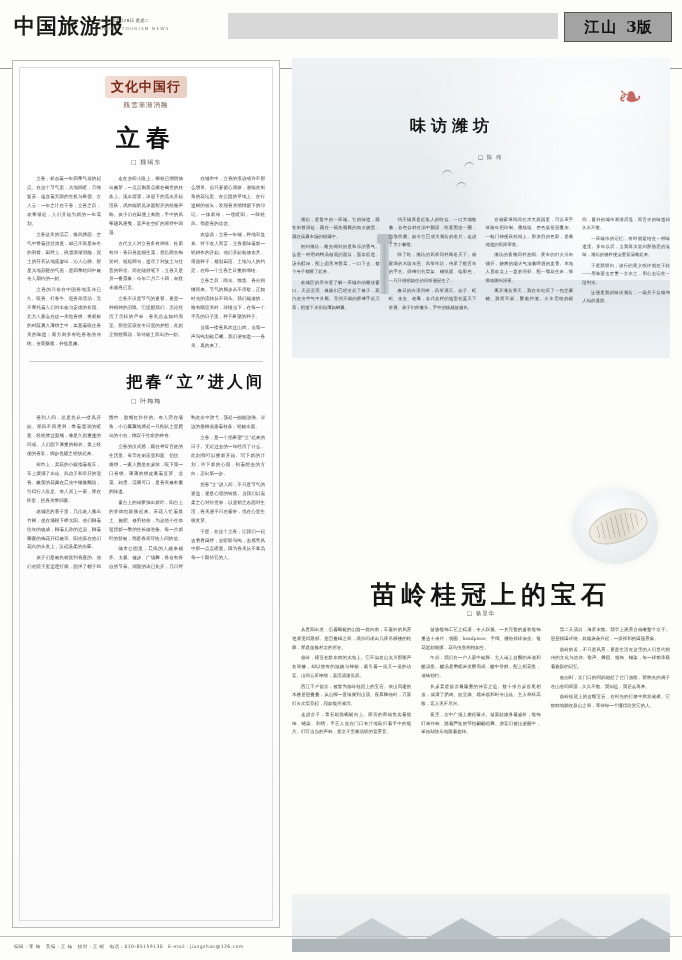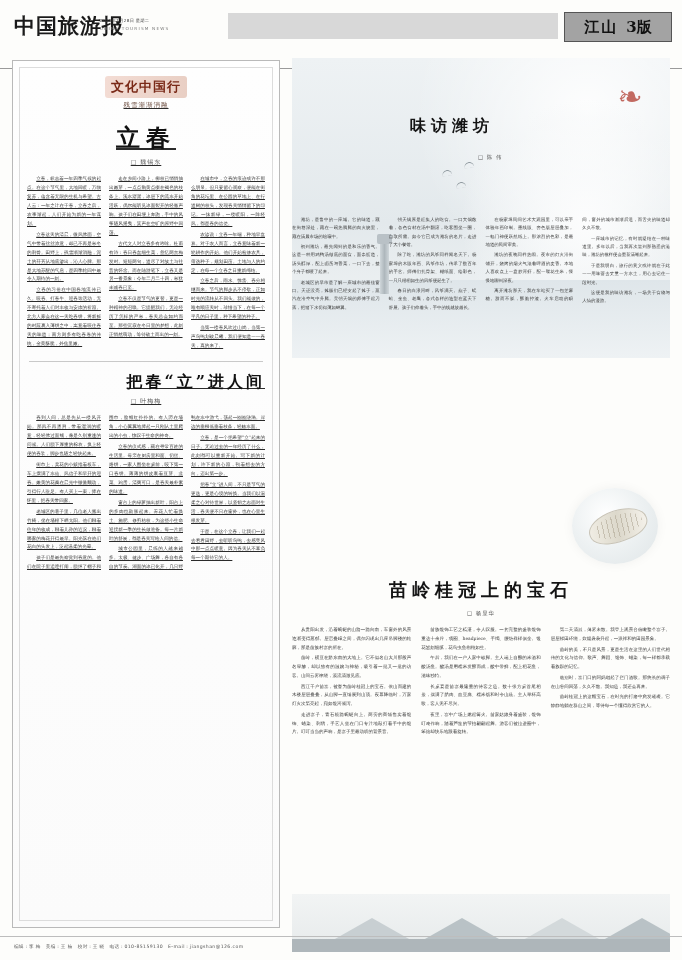--- a/index.html
+++ b/index.html
@@ -97,21 +97,20 @@
   .left-panel {
     position: absolute;
     left: 12px;
     top: 60px;
     width: 268px;
     height: 868px;
     border: 1px solid #b9b9b9;
     box-sizing: border-box;
     padding: 6px;
     background: linear-gradient(180deg,#fefefe 0%, #fbfbfb 100%);
-    text-decoration: underline;
   }
   .left-inner {
     border: 1px solid #dcdcdc;
     width: 100%;
     height: 100%;
     box-sizing: border-box;
     padding: 6px 7px;
     position: relative;
     overflow: hidden;
   }
@@ -302,26 +301,26 @@
   .shell-art .shell:after {
     content: "";
     position: absolute;
     left: 4px; top: 4px; right: 4px; bottom: 4px;
     background: repeating-linear-gradient(95deg, rgba(160,150,130,.45) 0 1px, rgba(0,0,0,0) 1px 5px);
     border-radius: 50%;
   }
 
   .headline-mj {
     position: absolute;
-    left: 0;
+    left: 10px;
     top: 520px;
     width: 378px;
     text-align: center;
     font-family: "DejaVu Serif", "Liberation Serif", serif;
-    font-size: 18px;
+    font-size: 25px;
     font-weight: bold;
     letter-spacing: 5px;
     color: #141414;
   }
   .byline-mj {
     position: absolute;
     left: 0;
     top: 552px;
     width: 378px;
     text-align: center;

